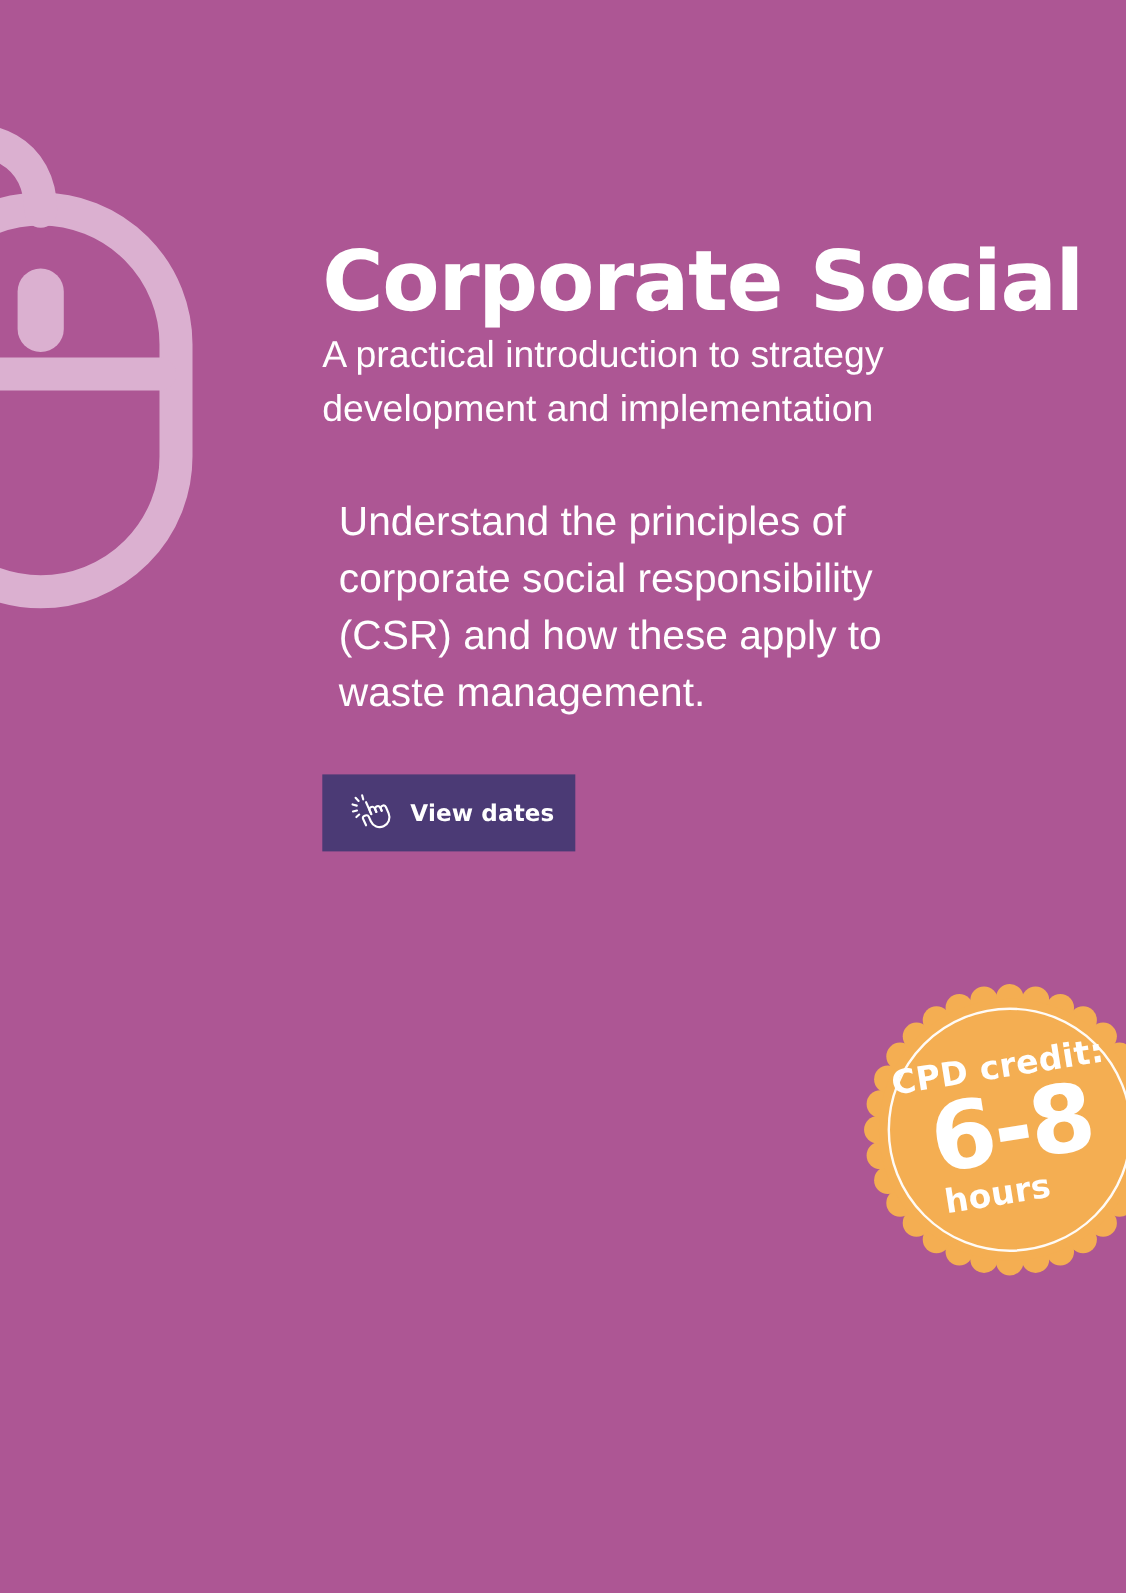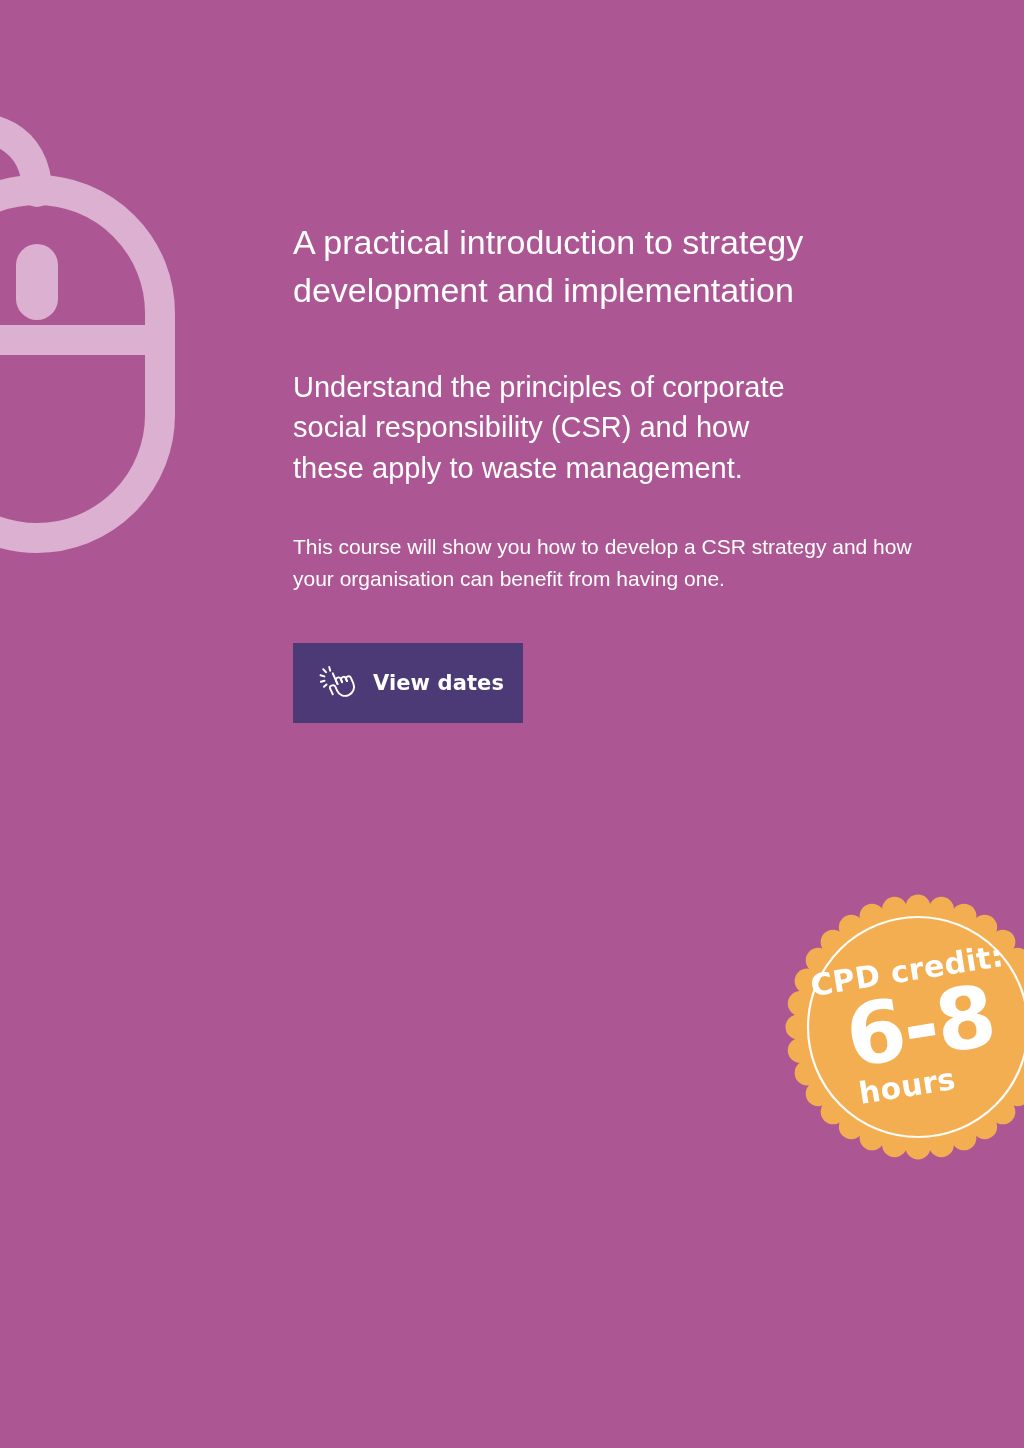--- a/index.html
+++ b/index.html
@@ -54,44 +54,45 @@
     font-size: 34px;
     line-height: 1.42;
     color: #ffffff;
     max-width: 610px;
   }
 
   .lead {
     margin-top: 52px;
     font-family: "Liberation Sans", sans-serif;
     font-weight: 300;
-    font-size: 29px;
+    font-size: 37px;
     line-height: 1.41;
     color: #ffffff;
     max-width: 520px;
+    margin-left: 15px;
   }
 
   .blurb {
     margin-top: 42px;
     font-family: "Liberation Sans", sans-serif;
     font-weight: 400;
     font-size: 21px;
     line-height: 1.52;
     color: #ffffff;
     max-width: 620px;
   }
 
   
   .cta {
     margin-top: 48px;
     display: inline-flex;
     align-items: center;
     gap: 14px;
     width: 230px;
-    height: 80px;
+    height: 70px;
     padding: 0 0 0 22px;
     background: #4b3a75;
     border: none;
     cursor: pointer;
     text-decoration: none;
   }
 
   .cta-icon {
     width: 44px;
     height: 44px;
@@ -171,27 +172,27 @@
 
     <path d="M47 228 H263" stroke="#dbb0d0" stroke-width="30" stroke-linecap="round"></path>
 
     <rect x="134" y="132" width="42" height="76" rx="21" ry="21" fill="#dbb0d0"></rect>
   </svg>
 </div>
 
 <div class="content">
 
   <h1 class="title">
+    <span class="line">Corporate Social</span>
   </h1>
 
   <p class="subtitle">A practical introduction to strategy development and implementation</p>
 
   <p class="lead">Understand the principles of corporate social responsibility (CSR) and how these apply to waste management.</p>
 
-  <p class="blurb">This course will show you how to develop a CSR strategy and how your organisation can benefit from having one.</p>
 
   <a class="cta" href="#">
     <span class="cta-icon">
       <svg viewBox="0 0 48 48" xmlns="http://www.w3.org/2000/svg" fill="none" stroke="#ffffff" stroke-width="2.1" stroke-linecap="round" stroke-linejoin="round">
 
         <path d="M15.5 6.5 L16.6 10.6"></path>
         <path d="M9.0 9.0 L12.0 12.2"></path>
         <path d="M6.0 15.6 L10.2 16.8"></path>
         <path d="M6.4 22.6 L10.4 21.6"></path>
         <path d="M9.8 28.1 L12.6 25.6"></path>

